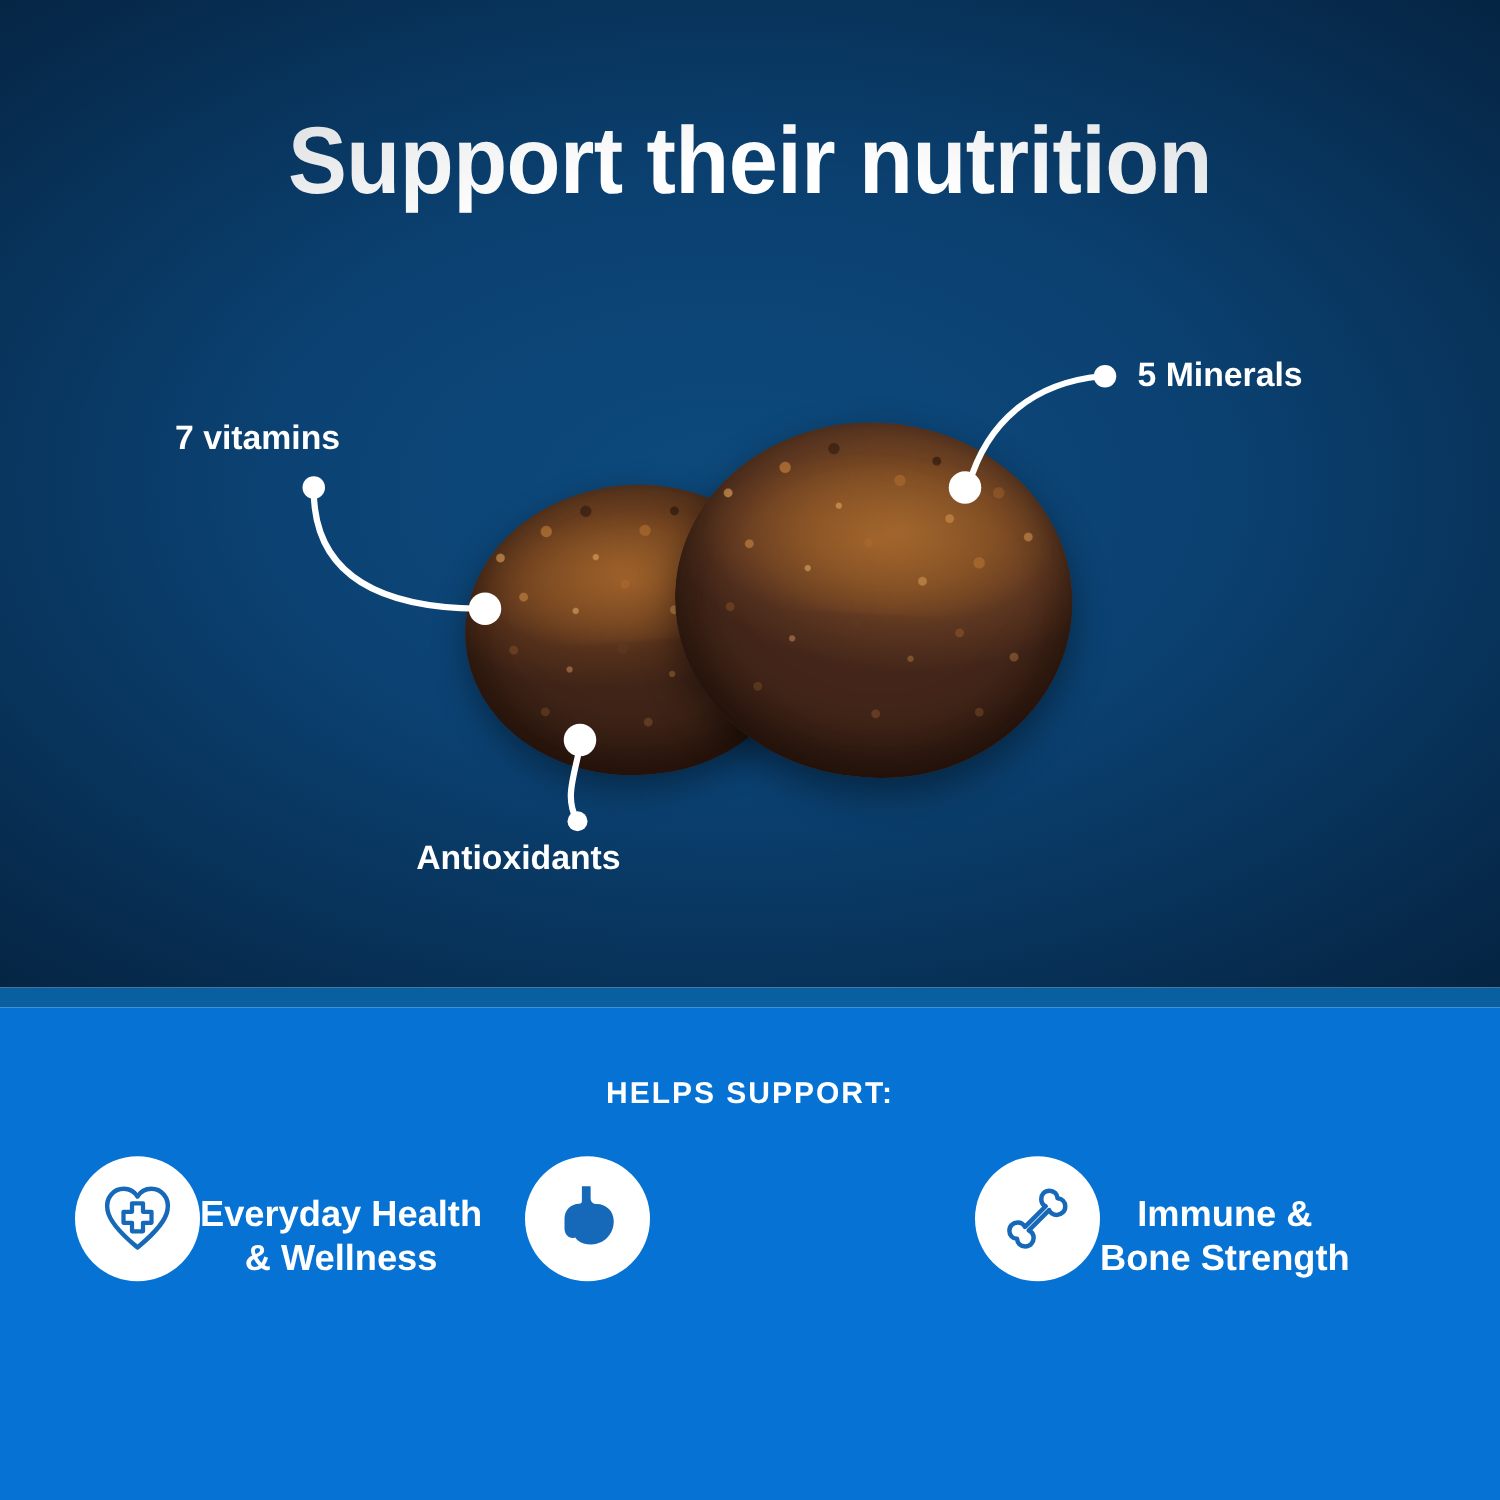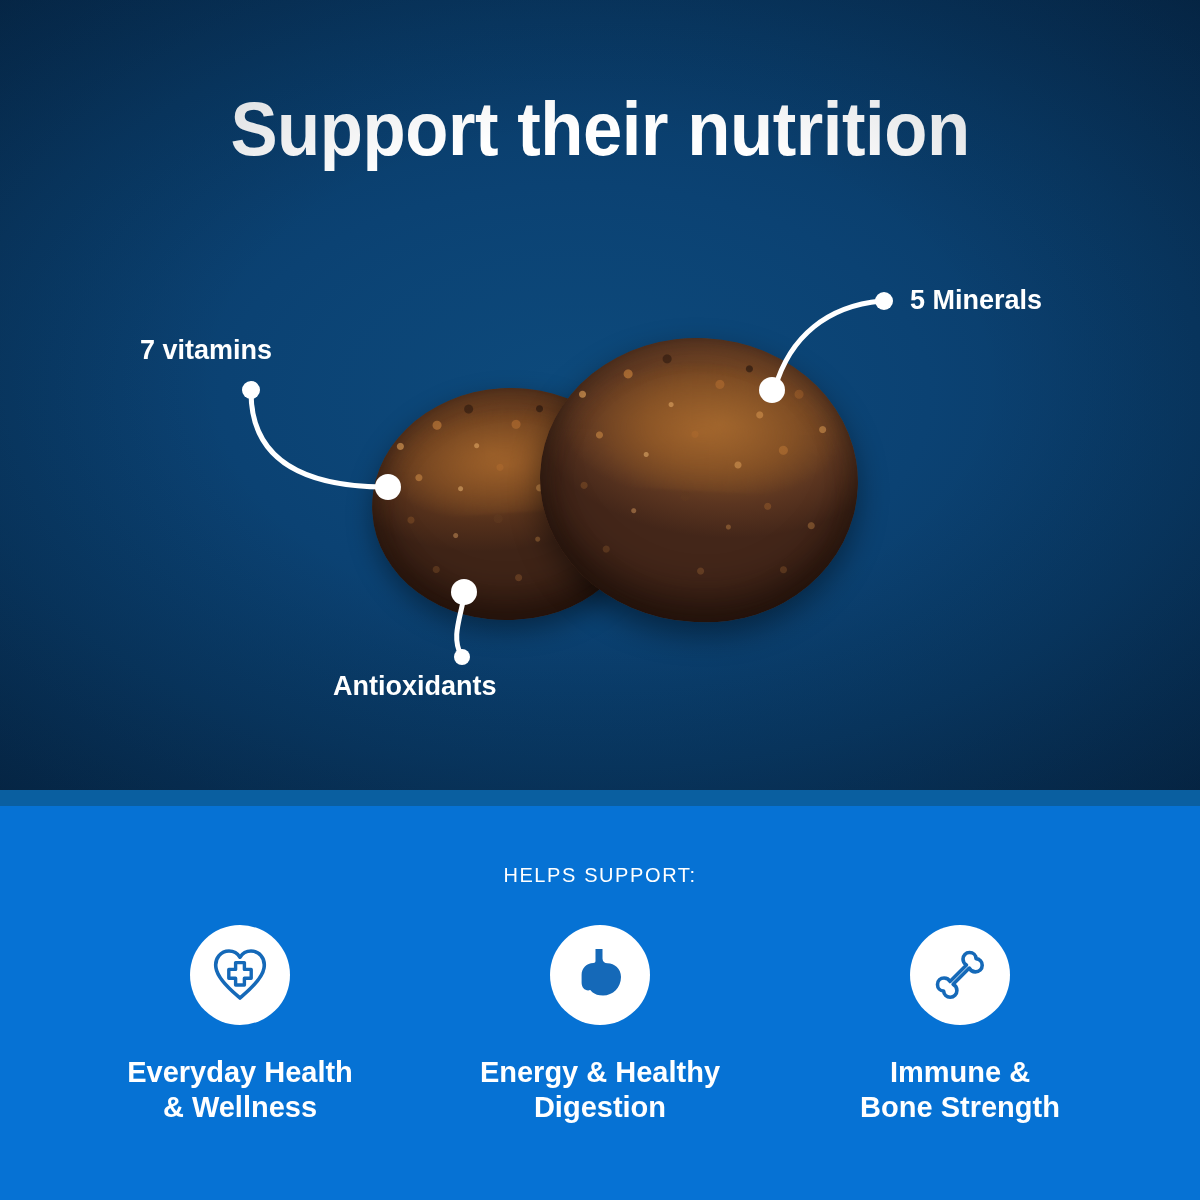--- a/index.html
+++ b/index.html
@@ -174,37 +174,37 @@
     height: 394px;
     background: #0672d4;
   }
   .band-title {
     position: absolute;
     left: 0;
     top: 856px;
     width: 1200px;
     text-align: center;
     color: #ffffff;
-    font-size: 20px;
+    font-size: 24px;
     line-height: 38px;
-    font-weight: 400;
+    font-weight: 700;
     letter-spacing: 1.6px;
   }
   .benefits {
     position: absolute;
     left: 0;
     top: 925px;
     width: 1200px;
     display: flex;
     justify-content: center;
   }
   .benefit {
     width: 360px;
     display: flex;
-    flex-direction: column;
+    flex-direction: row;
     align-items: center;
   }
   .benefit-icon-circle {
     width: 100px;
     height: 100px;
     border-radius: 50%;
     background: #ffffff;
     display: flex;
     align-items: center;
     justify-content: center;
@@ -280,22 +280,20 @@
       <div class="benefit-text">Everyday Health
 &amp; Wellness</div>
     </div>
 
     <div class="benefit">
       <div class="benefit-icon-circle">
         <svg width="64" height="64" viewBox="0 0 64 64">
           <path d="M27.5 6 L34.5 6 L34.5 15.5 C 34.5 18.5 36.5 20.2 39.5 20.2 C 46.5 20.2 53 25.5 53 34 C 53 44.5 45 52.5 35 52.5 C 26 52.5 20.5 47.5 20.5 41.5 C 20.5 38.2 22.4 36.2 24.6 36.2 L24.6 43 C 24.6 45.6 22.8 47.4 20.2 47.4 C 16.6 47.4 13.6 44.3 13.6 39.8 L13.6 32 C 13.6 25.2 18.6 20 25.4 20 C 26.8 20 27.5 19.2 27.5 17.8 Z" fill="#1569b8"></path>
         </svg>
       </div>
-      <div class="benefit-text">Energy &amp; Healthy
-Digestion</div>
     </div>
 
     <div class="benefit">
       <div class="benefit-icon-circle">
         <svg width="64" height="64" viewBox="0 0 64 64">
           <path d="M41.5 9.5 C 45.2 9.5 48 12.2 48 15.6 C 51.6 15.9 54.2 18.6 54.2 22.2 C 54.2 26 51.2 28.9 47.4 28.9 C 44.6 28.9 42.4 27.4 41.3 25.1 L25.1 41.3 C 27.4 42.4 28.9 44.6 28.9 47.4 C 28.9 51.2 26 54.2 22.2 54.2 C 18.6 54.2 15.9 51.6 15.6 48 C 12.2 48 9.5 45.2 9.5 41.5 C 9.5 37.8 12.4 35 16.1 35 C 18.8 35 20.9 36.4 22 38.5 L38.5 22 C 36.4 20.9 35 18.8 35 16.1 C 35 12.4 37.8 9.5 41.5 9.5 Z" fill="none" stroke="#1569b8" stroke-width="3.6" stroke-linejoin="round"></path>
         </svg>
       </div>
       <div class="benefit-text">Immune &amp;
 Bone Strength</div>

